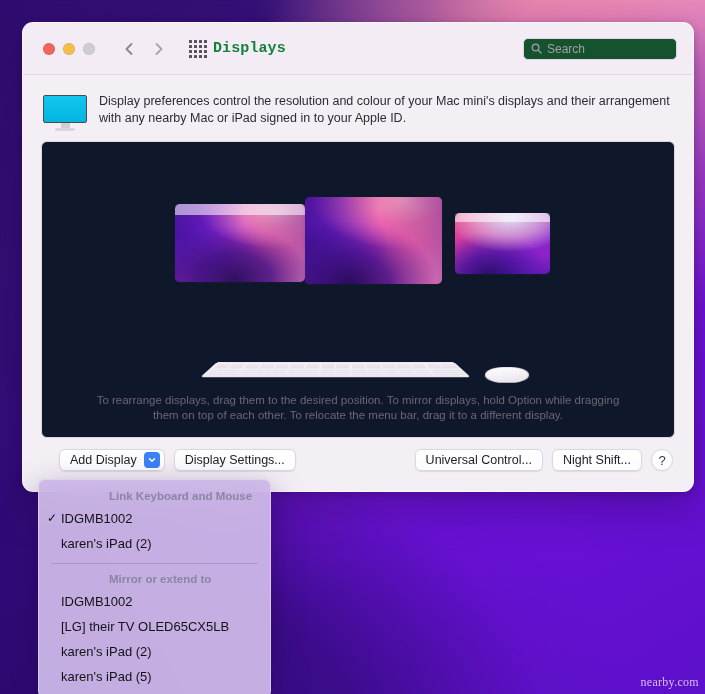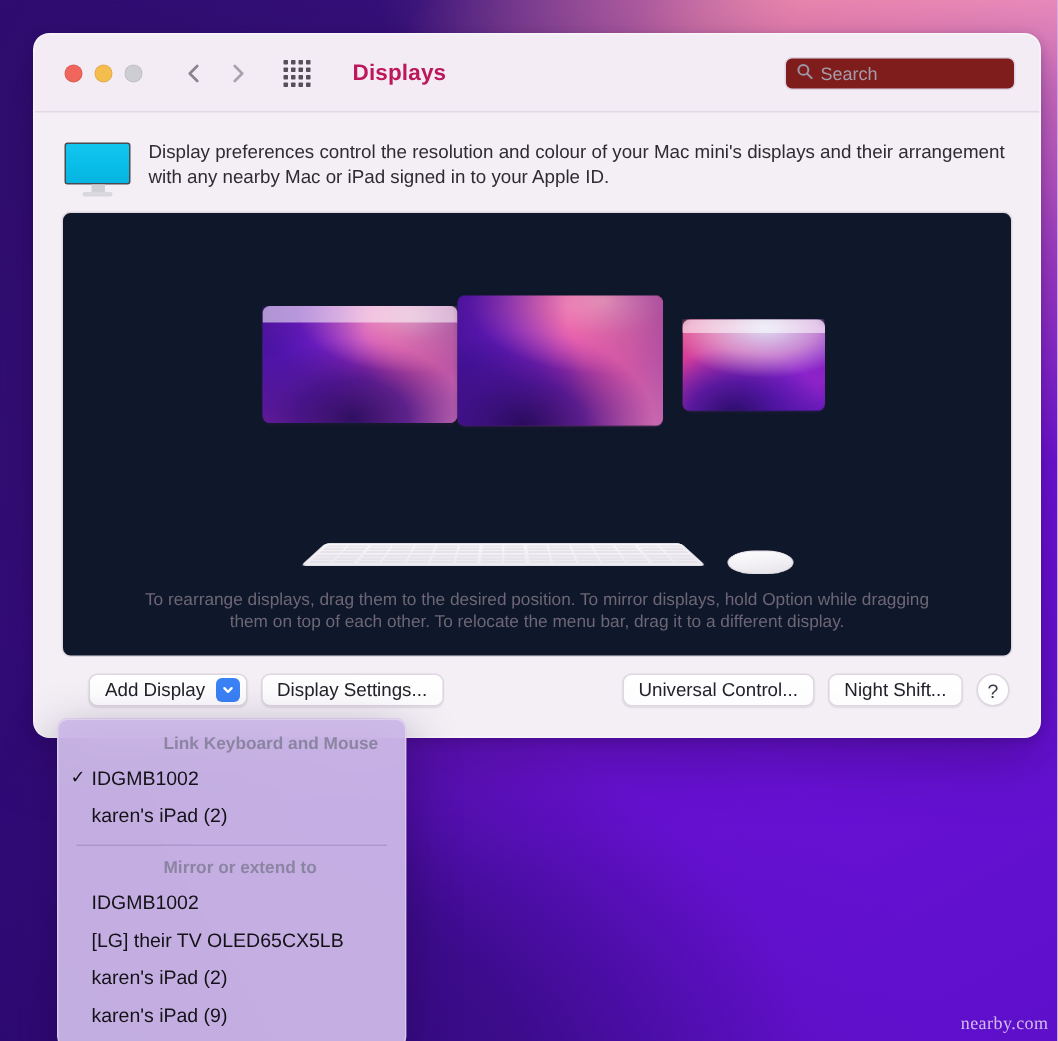--- a/index.html
+++ b/index.html
@@ -87,35 +87,36 @@
   .gridbtn {
     margin-left: 22px;
     display: grid;
     grid-template-columns: repeat(4, 3px);
     grid-template-rows: repeat(4, 3px);
     gap: 2px;
   }
   .gridbtn i { background: #55505a; border-radius: 0.5px; display: block; width: 3px; height: 3px; }
 
   .win-title {
-    margin-left: 28px;
+    margin-left: 6px;
     font-size: 15px;
     font-weight: bold;
-    color: #be185d;
+    color: #15803d;
     letter-spacing: 0.1px;
+    font-family: Liberation Mono, monospace;
   }
 
   .searchbox {
     position: absolute;
     right: 16px;
     top: 50%;
     transform: translateY(-50%);
     width: 154px;
     height: 22px;
-    background: #7f1d1d;
+    background: #14532d;
     border: 1px solid #ded4e4;
     border-radius: 5px;
     display: flex;
     align-items: center;
     padding: 0 7px;
     gap: 5px;
   }
   .searchbox svg { width: 11px; height: 11px; flex: none; }
   .searchbox svg circle, .searchbox svg line { stroke: #9c95a3; stroke-width: 1.5; fill: none; stroke-linecap: round; }
   .search-ph { font-size: 12px; color: #a49da9; }
@@ -598,18 +599,18 @@
 
     <div class="m-item">
       <span>[LG] their TV OLED65CX5LB</span>
     </div>
 
     <div class="m-item">
       <span>karen's iPad (2)</span>
     </div>
 
     <div class="m-item">
-      <span>karen's iPad (9)</span>
+      <span>karen's iPad (5)</span>
     </div>
   </div>
 
   <div id="wm">nearby.com</div>
 </div>
 
 </body></html>

